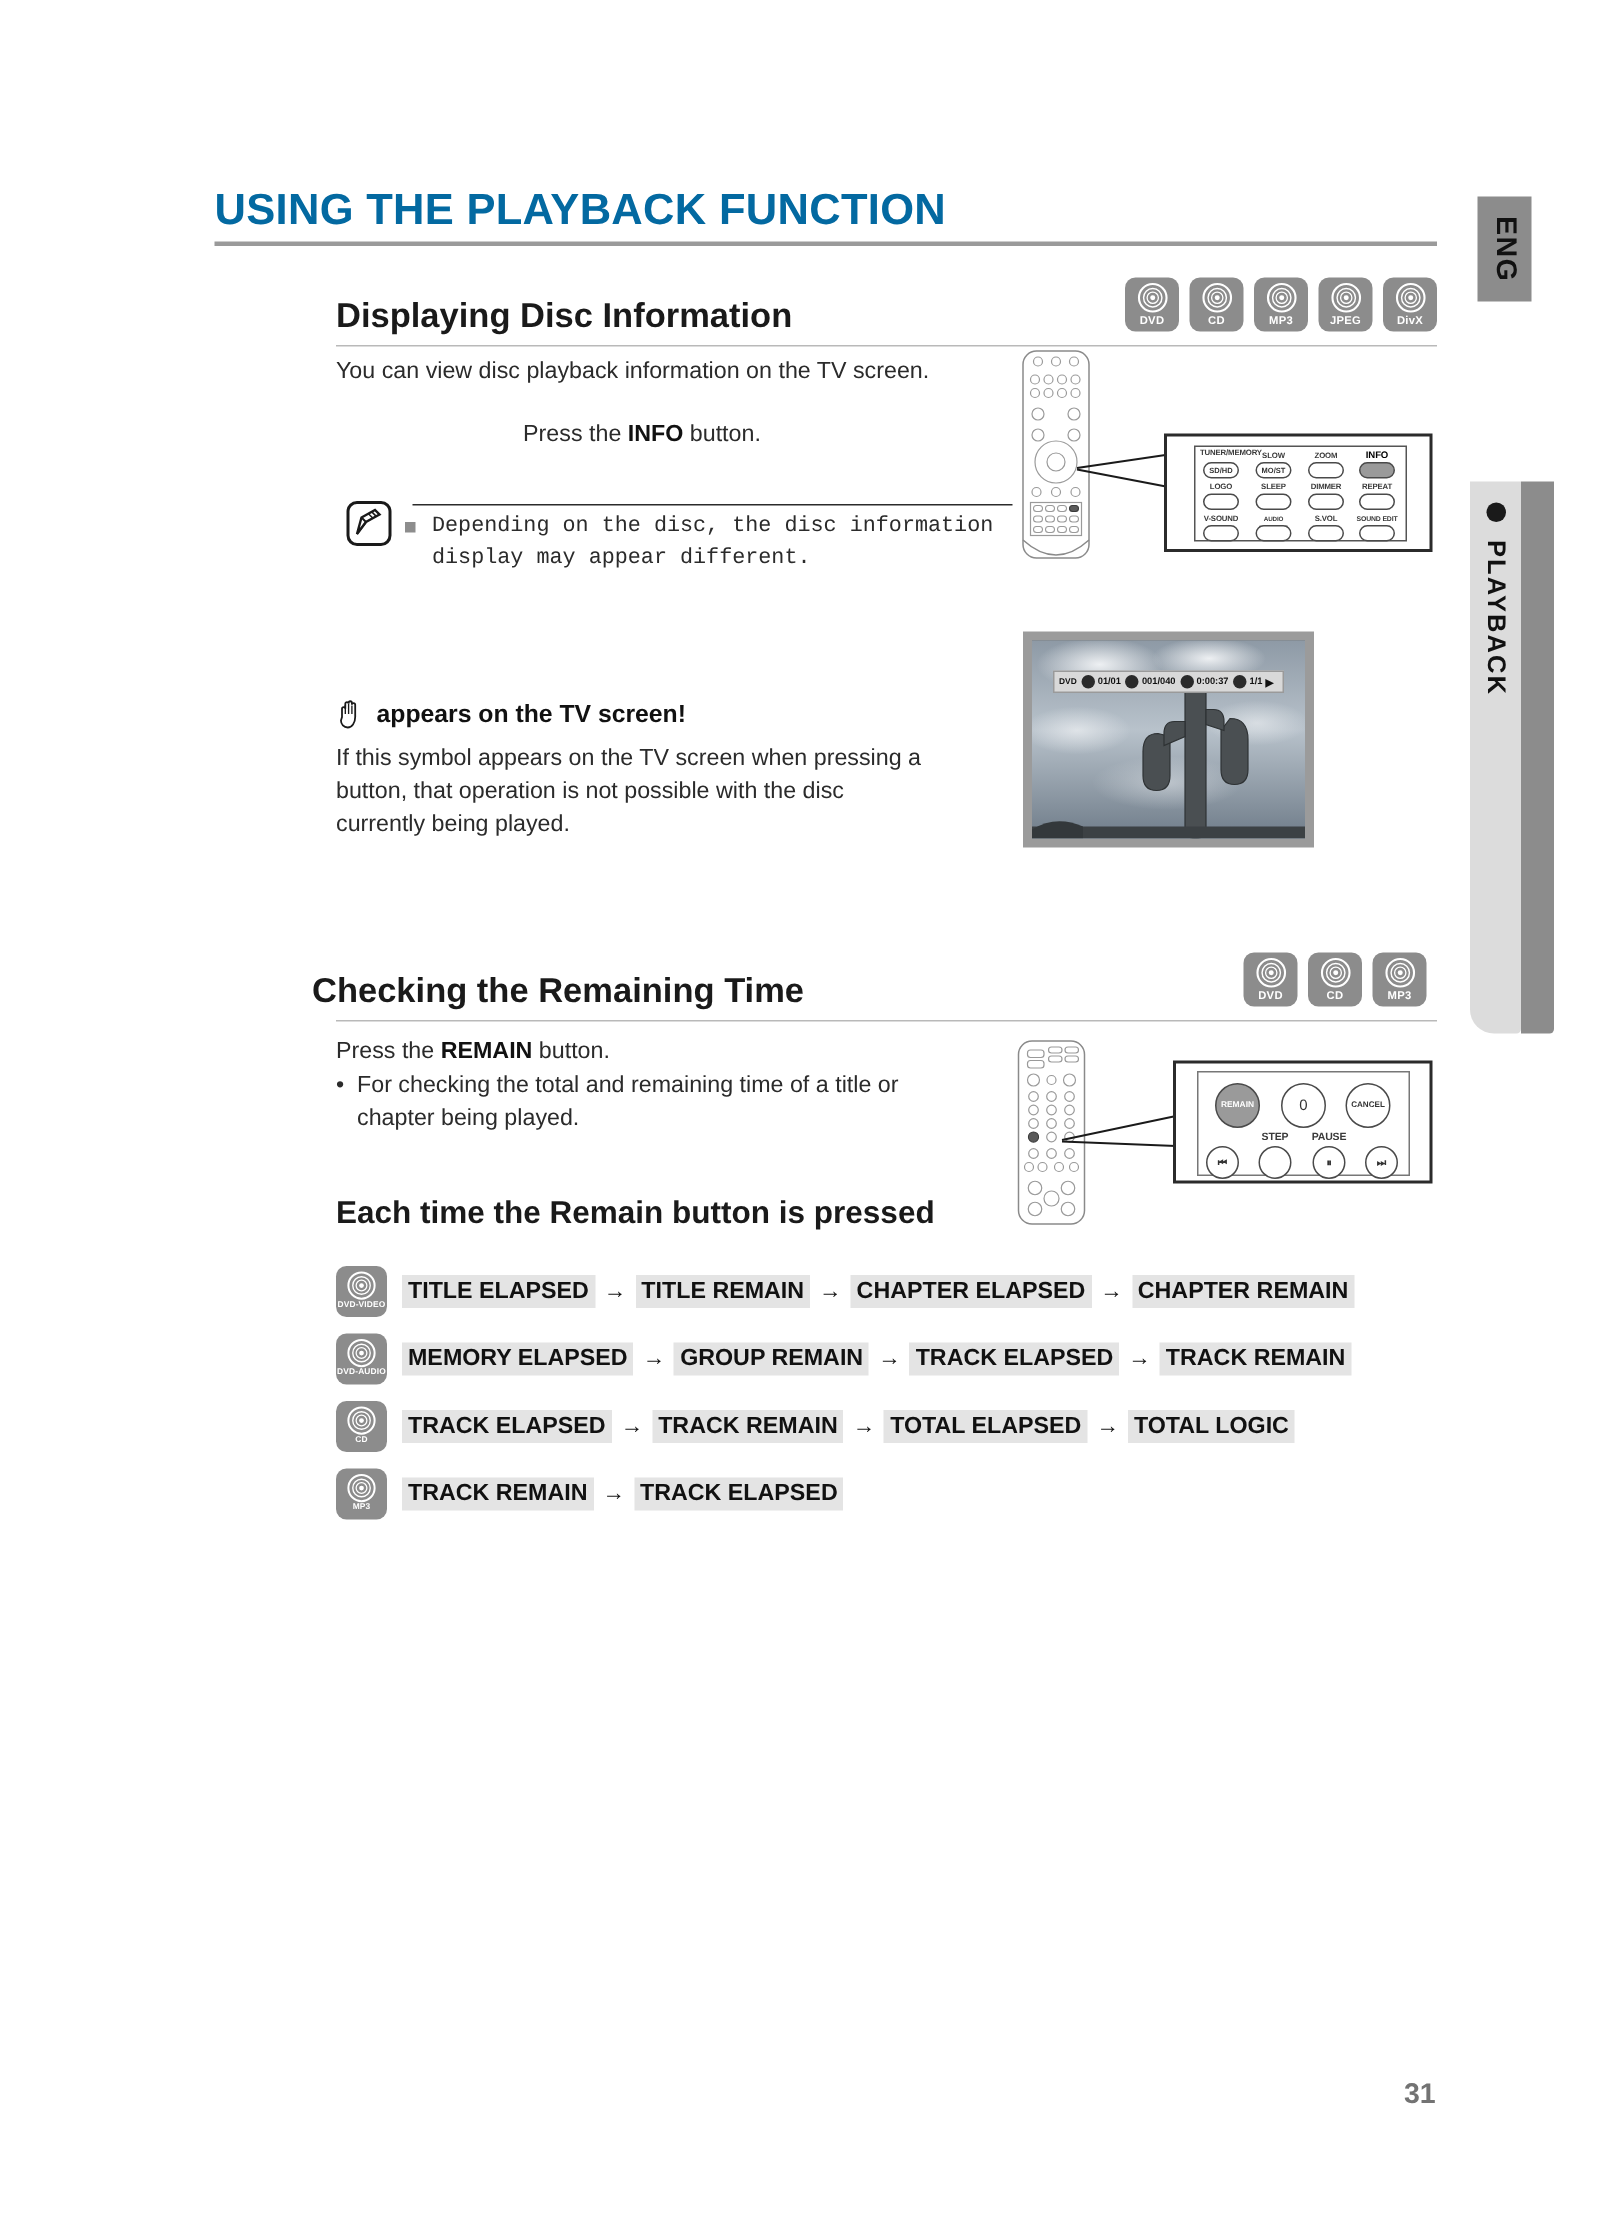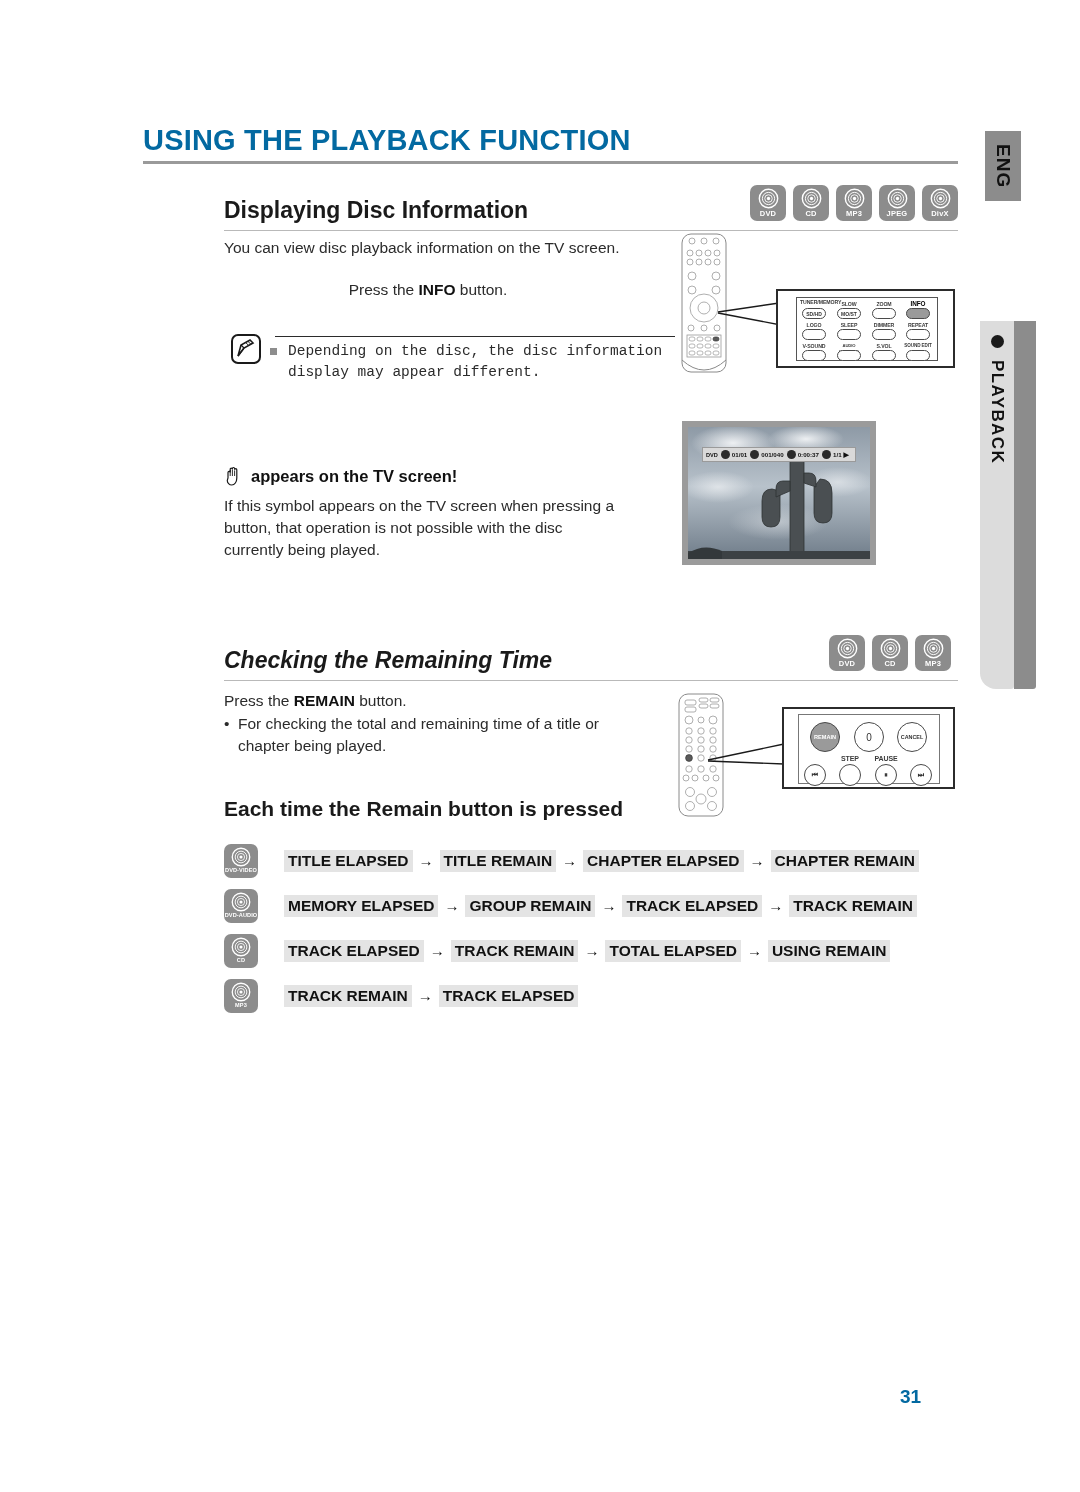--- a/index.html
+++ b/index.html
@@ -223,21 +223,21 @@
   .seq-list {
     position: absolute;
     left: 224px;
     top: 838px;
     width: 700px;
   }
   .seq-row {
     display: flex;
     align-items: center;
     height: 45px;
-    gap: 26px;
+    gap: 10px;
   }
   .seq-badge {
     width: 34px;
     height: 34px;
     border-radius: 7px;
     background: #8c8c8c;
     display: flex;
     flex-direction: column;
     align-items: center;
     padding-top: 3px;
@@ -354,25 +354,25 @@
     height: 9px;
     border-radius: 50%;
     background: #2a2a2a;
     display: inline-block;
     flex: none;
   }
 
   
   .page-num {
     position: absolute;
-    left: 900px;
+    left: 936px;
     top: 1386px;
     font-size: 19px;
     font-weight: bold;
-    color: #0369a1;
+    color: #737373;
   }
 </style>
 </head>
 <body>
 
 <div class="page">
 
   <div class="tab-eng">
     <span>ENG</span>
   </div>
@@ -595,21 +595,21 @@
         </div>
         <div class="oitem">
           <span class="osd-ic"></span>
           <span>1/1</span>
           <span style="font-size:7px;">▶</span>
         </div>
       </div>
     </div>
   </div>
 
-  <div class="section-head" style="left:224px; top:647px;font-style:italic;">Checking the Remaining Time</div>
+  <div class="section-head" style="left:208px; top:647px;">Checking the Remaining Time</div>
   <div class="rule-thin" style="left:224px; top:680px; width:734px;"></div>
 
   <div class="disc-row" style="left:829px; top:635px;">
     <div class="disc-badge">
       <svg class="glyph" width="21" height="21" viewBox="0 0 24 24">
         <circle cx="12" cy="12" r="10.5" fill="none" stroke="#fff" stroke-width="1.6"></circle>
         <circle cx="12" cy="12" r="7" fill="none" stroke="#fff" stroke-width="1.1"></circle>
         <circle cx="12" cy="12" r="4.3" fill="none" stroke="#fff" stroke-width="1"></circle>
         <circle cx="12" cy="12" r="1.9" fill="#fff"></circle>
       </svg>
@@ -759,21 +759,21 @@
         </svg>
         <span class="lbl">CD</span>
       </div>
       <div class="seq-steps">
         <span class="step">TRACK ELAPSED</span>
         <span class="arrow">→</span>
         <span class="step">TRACK REMAIN</span>
         <span class="arrow">→</span>
         <span class="step">TOTAL ELAPSED</span>
         <span class="arrow">→</span>
-        <span class="step">USING REMAIN</span>
+        <span class="step">TOTAL LOGIC</span>
       </div>
     </div>
 
     <div class="seq-row">
       <div class="seq-badge">
         <svg width="20" height="20" viewBox="0 0 24 24">
           <circle cx="12" cy="12" r="10.5" fill="none" stroke="#fff" stroke-width="1.6"></circle>
           <circle cx="12" cy="12" r="7" fill="none" stroke="#fff" stroke-width="1.1"></circle>
           <circle cx="12" cy="12" r="4.3" fill="none" stroke="#fff" stroke-width="1"></circle>
           <circle cx="12" cy="12" r="1.9" fill="#fff"></circle>

